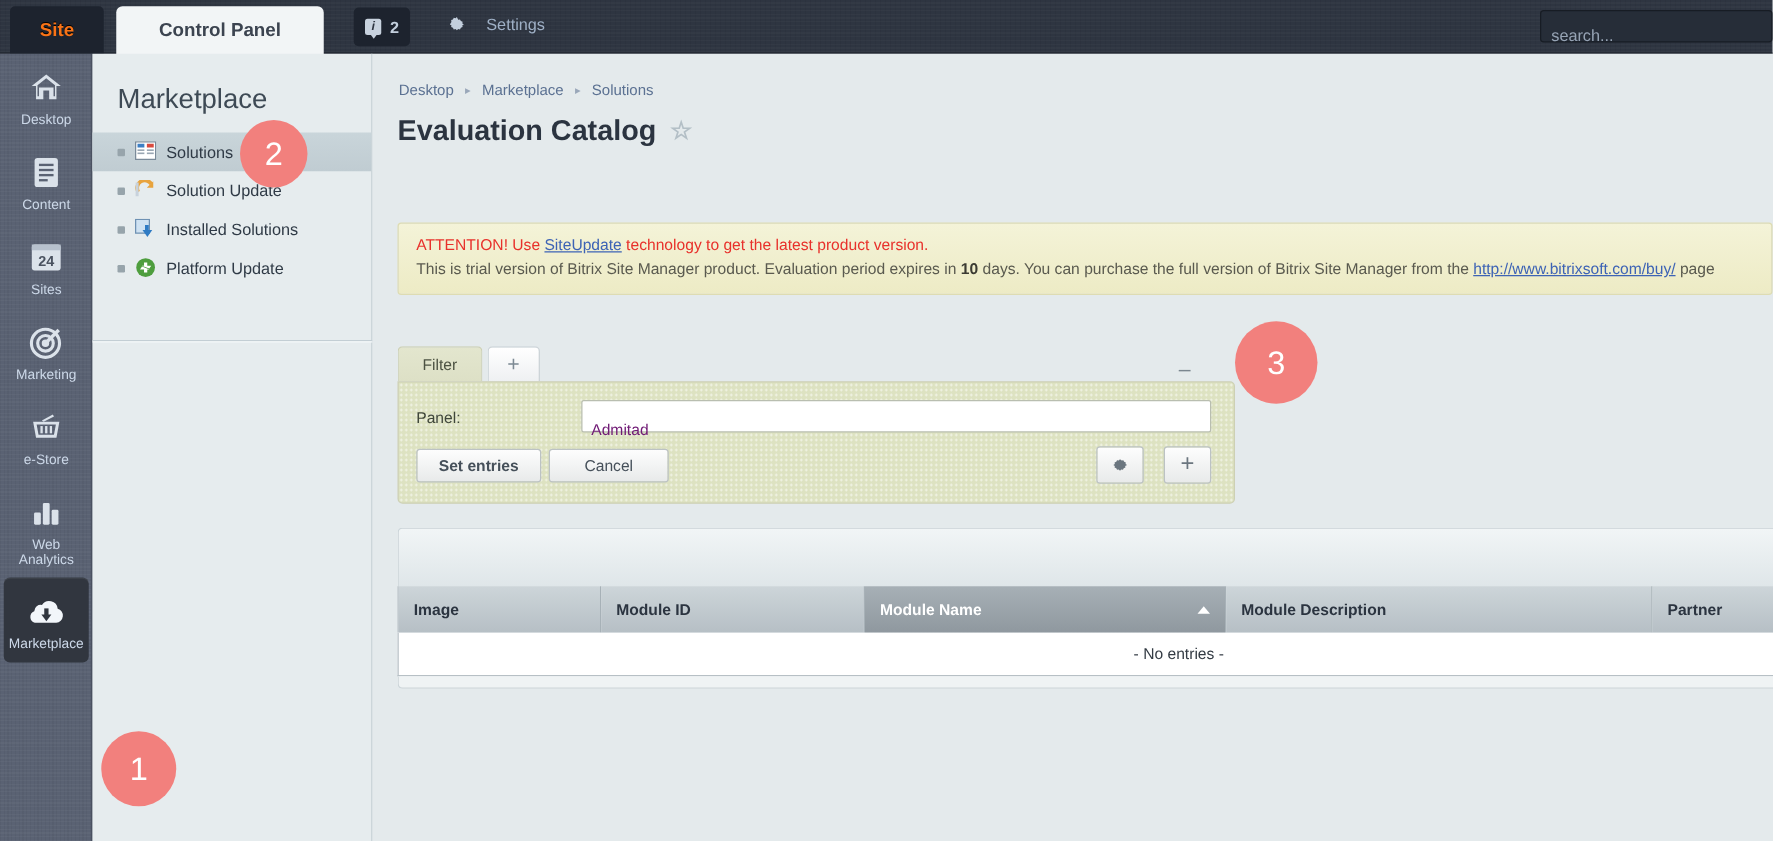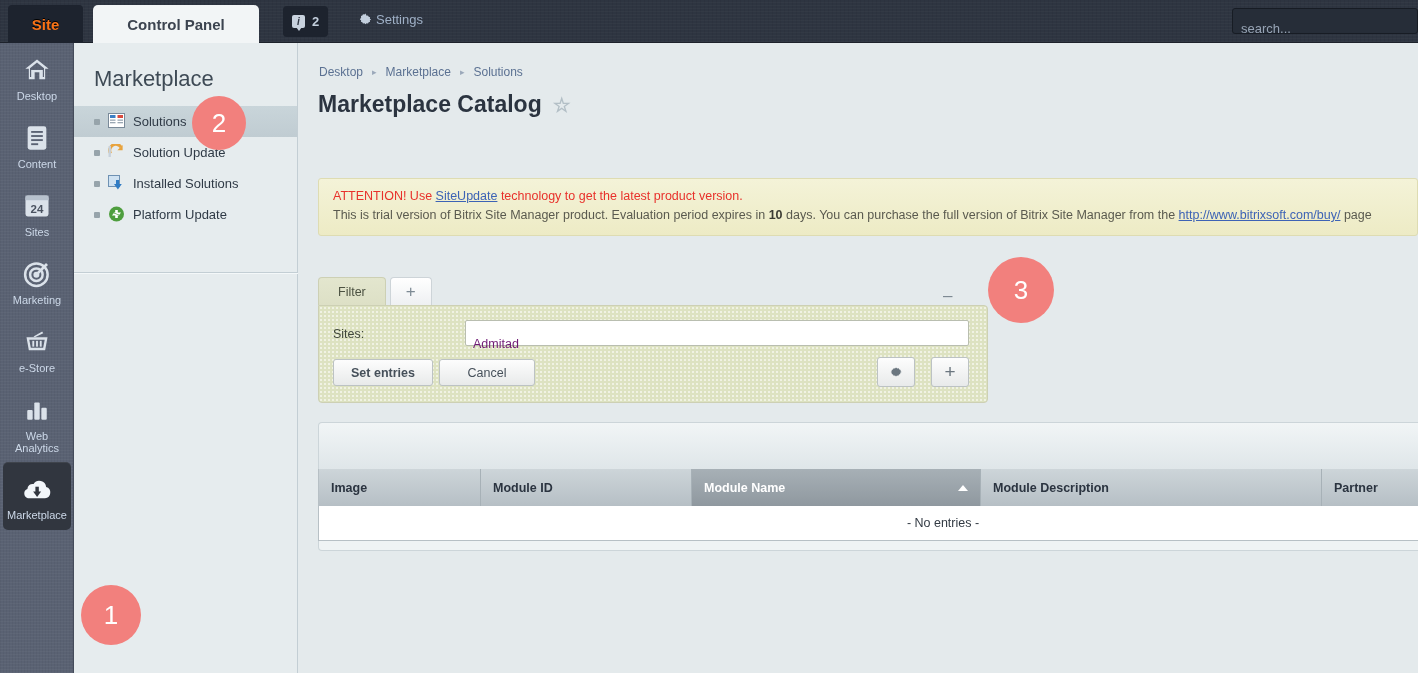--- a/index.html
+++ b/index.html
@@ -43,21 +43,21 @@
     display: flex; align-items: center; justify-content: center;
     position: relative; font-style: italic;
   }
   .badge .ibub::after {
     content: ""; position: absolute; bottom: -3px; left: 4px;
     border-left: 3px solid transparent; border-right: 3px solid transparent;
     border-top: 4px solid #c8d2de;
   }
   .settings {
     position: absolute; left: 358px; top: 12px;
-    display: flex; align-items: center; gap: 3px;
+    display: flex; align-items: center; gap: 16px;
     color: #9fb0c6; font-size: 13px;
   }
   .gear-top { width: 15px; height: 15px; position: relative; display:block; }
   .searchbox {
     position: absolute; right: 0px; top: 8px; width: 186px; height: 26px;
     background: #262d38; border: 1px solid #171c24; border-radius: 3px;
     color: #97a4b5; font-size: 13px; padding: 8px 8px; line-height: 24px;
   }
 
   
@@ -371,41 +371,41 @@
 
   <div class="crumbs">
     <a href="#">Desktop</a>
     <span class="crumb-arrow">▸</span>
     <a href="#">Marketplace</a>
     <span class="crumb-arrow">▸</span>
     <a href="#">Solutions</a>
   </div>
 
   <div class="page-title">
-    <span>Marketplace Catalog</span>
+    <span>Evaluation Catalog</span>
     <span class="star">☆</span>
   </div>
 
   <div class="notice">
     <div>
       <span class="attn">ATTENTION! Use </span><a href="#" class="attn" style="color:#3d63b5">SiteUpdate</a><span class="attn"> technology to get the latest product version.</span>
     </div>
     <div>
       <span>This is trial version of Bitrix Site Manager product. Evaluation period expires in </span><b>10</b><span> days. You can purchase the full version of Bitrix Site Manager from the </span><a href="#">http://www.bitrixsoft.com/buy/</a><span> page</span>
     </div>
   </div>
 
   <div class="filter-tabs">
     <div class="ftab">Filter</div>
     <div class="ftab plus">+</div>
   </div>
   <div class="minus-btn">–</div>
 
   <div class="filter-body">
-    <div class="flabel">Sites:</div>
+    <div class="flabel">Panel:</div>
     <div class="finput" placeholder="">Admitad</div>
     <div class="fbtn set">Set entries</div>
     <div class="fbtn cancel">Cancel</div>
     <div class="fico gear">
       <svg width="16" height="16" viewBox="0 0 24 24" fill="#6b767f">
           <path d="M12 8.5a3.5 3.5 0 100 7 3.5 3.5 0 000-7zm0 5.5a2 2 0 110-4 2 2 0 010 4z"></path>
           <path d="M20.5 12l-1.8-1.1.3-2-2-.8-1-1.8-2 .4L12 5.2l-1.5 1.5-2-.4-1 1.8-2 .8.3 2L4 12l1.8 1.1-.3 2 2 .8 1 1.8 2-.4 1.5 1.5 1.5-1.5 2 .4 1-1.8 2-.8-.3-2L20.5 12z"></path>
         </svg>
     </div>
     <div class="fico plus">+</div>

